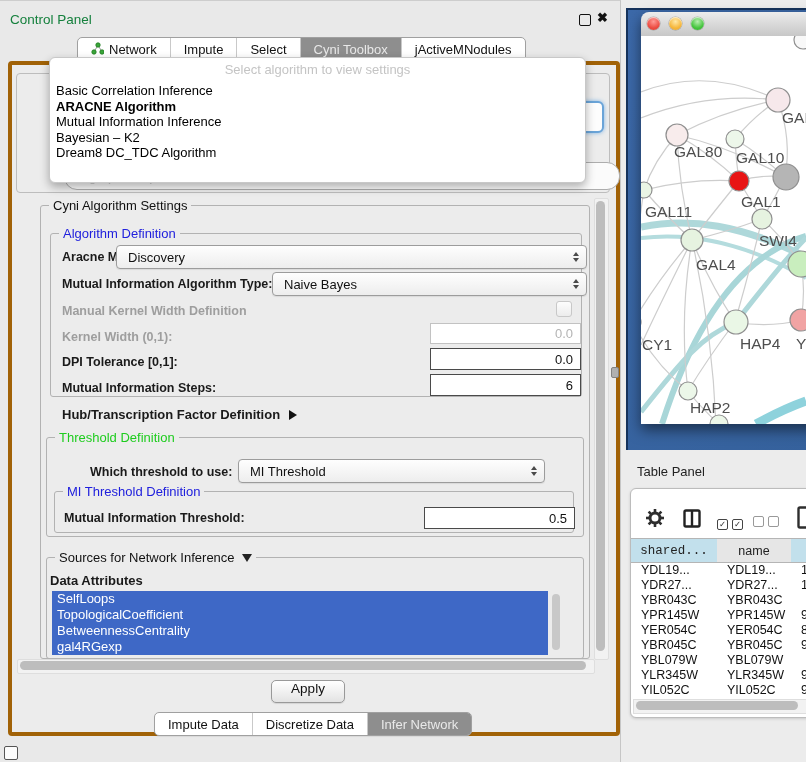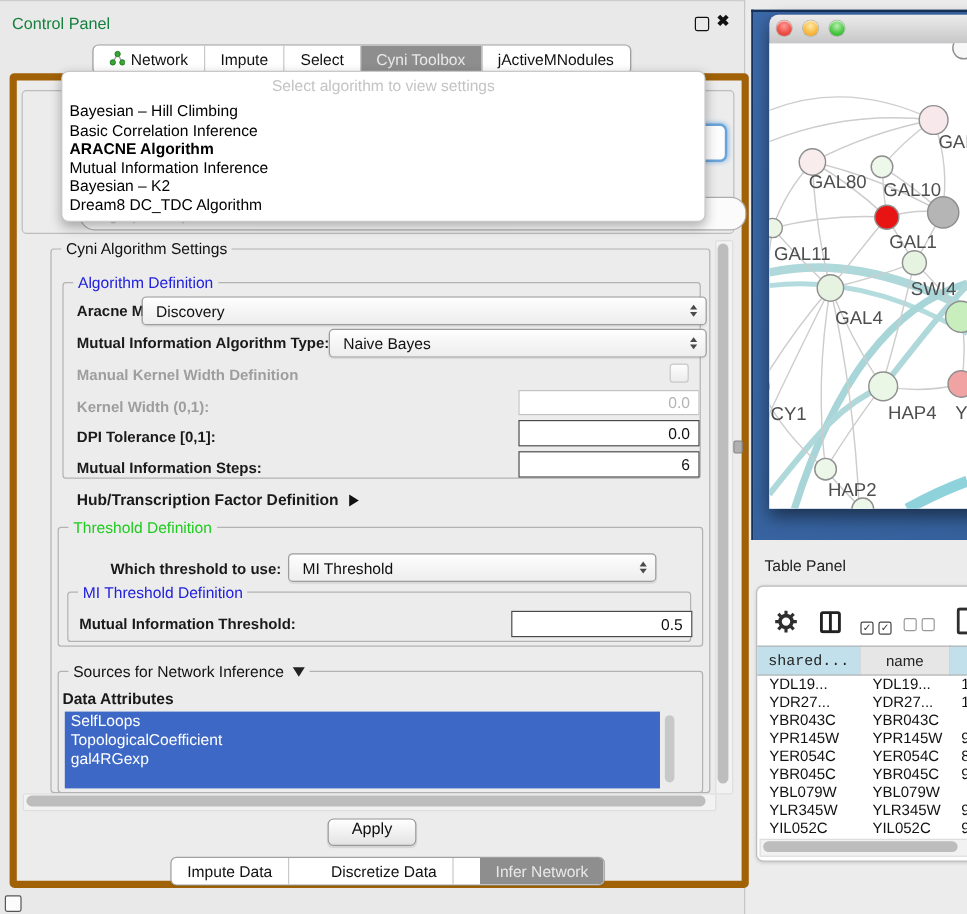--- a/index.html
+++ b/index.html
@@ -7,21 +7,21 @@
        font-family:"Liberation Sans",sans-serif;-webkit-font-smoothing:antialiased;}
   .layer{position:absolute;inset:0;}
 
   
   .cp{position:absolute;left:0;top:0;width:620px;height:762px;background:#e9e9e9;
       border-top:1px solid #cdcdcd;border-right:1px solid #c6c6c6;}
   .cp-title{position:absolute;left:10px;top:11px;font-size:13.5px;color:#15803d;}
   .cp-float{position:absolute;left:579px;top:13px;width:10px;height:10px;border:1.7px solid #111;border-radius:2px;background:transparent;}
   .cp-close{position:absolute;left:597px;top:9px;font-size:13px;font-weight:bold;color:#111;}
   .cp-inner{position:absolute;left:8px;top:60px;width:604px;height:667px;background:#ececec;
-            border:6px solid #a16207;border-radius:4px;}
+            border:4px solid #a16207;border-radius:4px;}
 
   .seg{position:absolute;display:flex;border:1px solid #a0a0a0;border-radius:5px;overflow:hidden;
        background:#fff;box-shadow:0 1px 1px rgba(0,0,0,.07);}
   .segment{display:flex;align-items:center;gap:5px;padding:0 13px;font-size:13px;color:#111;
            border-right:1px solid #c9c9c9;white-space:nowrap;}
   .segment:last-child{border-right:none;}
   .segment.selected{background:#8e8e8e;color:#e9e9e9;}
 
   
   .behind-box{position:absolute;left:12px;top:68px;width:592px;height:118px;border:1px solid #bdbdbd;border-radius:4px;z-index:1;}
@@ -147,21 +147,20 @@
 
       <div class="behind-box" style="left:4px;top:8px;position:absolute;width:592px;height:118px;border:1px solid #bdbdbd;border-radius:4px;"></div>
       <div class="behind-combo-blue" style="left:556px;top:36px;"></div>
       <div class="behind-combo" style="left:52px;top:97px;">
         <span>gal(filtered).sif default node</span>
       </div>
 
       <div class="popup" style="left:37px;top:-8px;">
         <div class="popup-prompt">Select algorithm to view settings</div>
         <div class="popup-items" id="algo-items">
-            <div class="popup-item">Bayesian – Hill Climbing</div>
             <div class="popup-item">Basic Correlation Inference</div>
             <div class="popup-item selected">ARACNE Algorithm</div>
             <div class="popup-item">Mutual Information Inference</div>
             <div class="popup-item">Bayesian – K2</div>
             <div class="popup-item">Dream8 DC_TDC Algorithm</div>
           </div>
       </div>
 
       <div class="fieldset" style="left:28px;top:140px;width:548px;height:452px;">
         <span class="legend">Cyni Algorithm Settings</span>
@@ -228,34 +227,35 @@
       <div class="fieldset" style="left:34px;top:492px;width:536px;height:100px;">
         <span class="legend">
           <span>Sources for Network Inference</span>
           <span class="tri-down-b"></span>
         </span>
       </div>
       <span class="flabel" style="left:38px;top:508px;font-size:13px;">Data Attributes</span>
       <div class="attr-list" style="left:40px;top:526px;" id="attr-list">
           <div class="attr-item">SelfLoops</div>
           <div class="attr-item">TopologicalCoefficient</div>
+          <div class="attr-item">BetweennessCentrality</div>
           <div class="attr-item">gal4RGexp</div>
         </div>
       <div class="sb-thumb" style="left:540px;top:529px;width:8px;height:56px;background:#c8c8c8;"></div>
 
       <div class="sb-track" style="left:582px;top:133px;width:13px;height:460px;"></div>
       <div class="sb-thumb" style="left:584px;top:136px;width:9px;height:450px;"></div>
       <div class="sb-track" style="left:5px;top:594px;width:576px;height:13px;"></div>
       <div class="sb-thumb" style="left:8px;top:596px;width:566px;height:9px;"></div>
 
       <div class="apply-btn" style="left:259px;top:615px;">
         <span>Apply</span>
       </div>
 
-      <div class="seg" id="bottom-tabs" style="left:128px;top:647px;height:22px;gap:22px;">
+      <div class="seg" id="bottom-tabs" style="left:142px;top:647px;height:22px;">
           <div class="segment">
             <span>Impute Data</span>
           </div>
           <div class="segment">
             <span>Discretize Data</span>
           </div>
           <div class="segment selected">
             <span>Infer Network</span>
           </div>
         </div>

